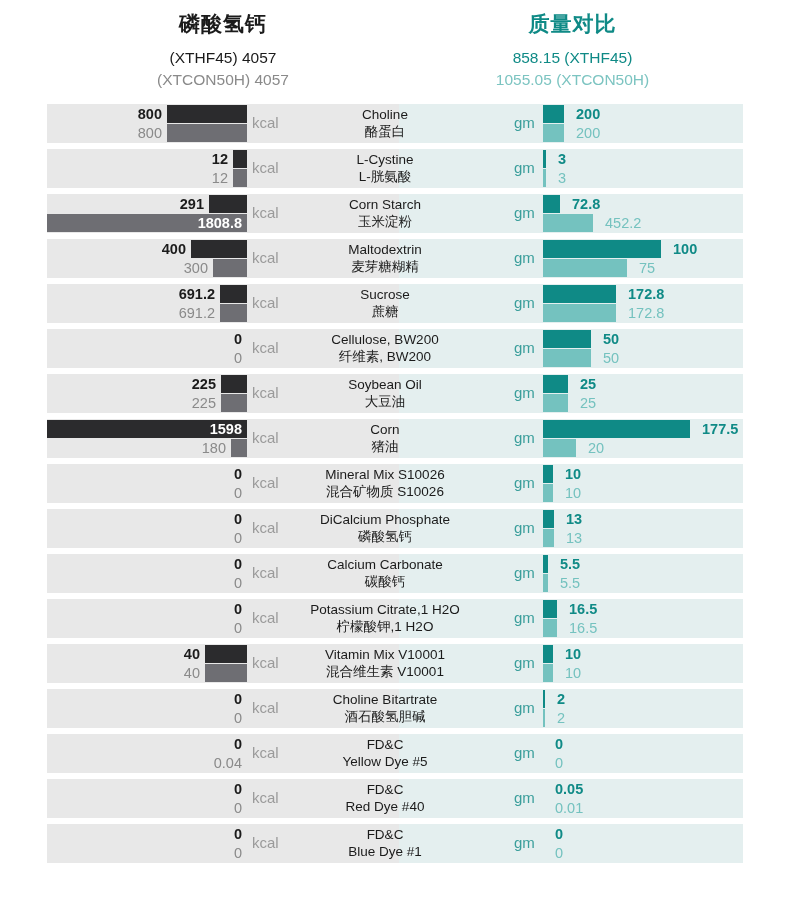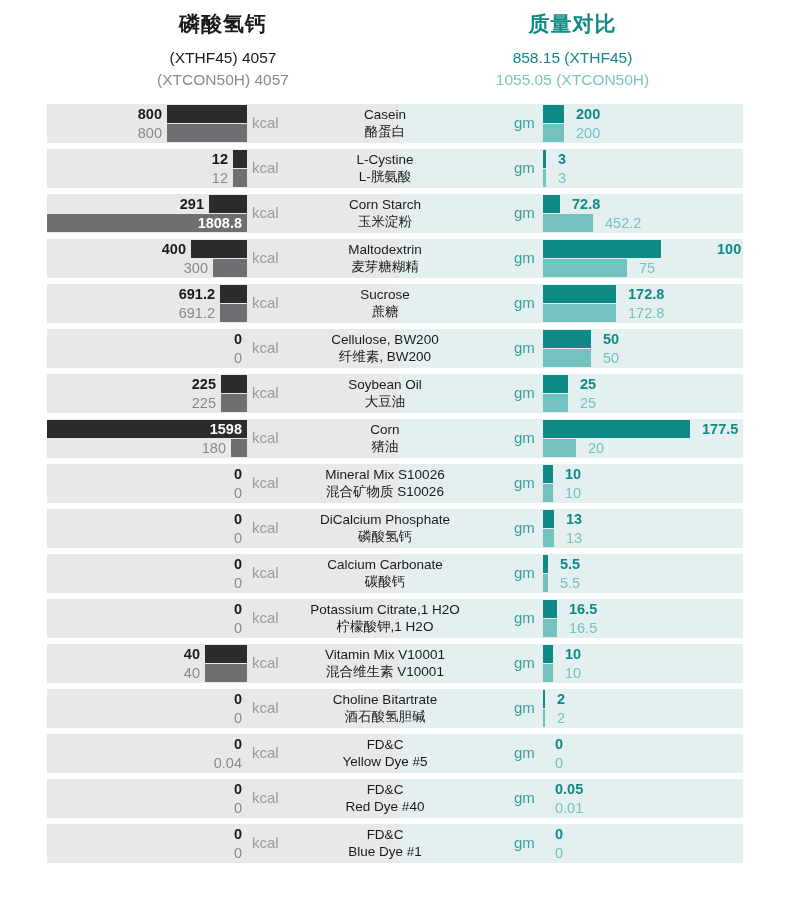--- a/index.html
+++ b/index.html
@@ -196,21 +196,21 @@
         <div class="panel-left"></div>
         <div class="panel-right"></div>
         <div class="kcal-track">
           <div class="kbar a" style="width: 80px;"></div>
           <div class="kval a" style="right: 83px;">800</div>
           <div class="kbar b" style="width: 80px;"></div>
           <div class="kval b" style="right: 83px;">800</div>
         </div>
         <div class="unit-kcal">kcal</div>
         <div class="names">
-          <span class="name-en">Casein</span>
+          <span class="name-en">Choline</span>
           <span class="name-zh">酪蛋白</span>
         </div>
         <div class="unit-gm">gm</div>
         <div class="gm-track">
           <div class="gbar a" style="width: 21px;"></div>
           <div class="gval a" style="left: 21px;">200</div>
           <div class="gbar b" style="width: 21px;"></div>
           <div class="gval b" style="left: 21px;">200</div>
         </div>
       </div>
@@ -268,21 +268,21 @@
           <div class="kval b" style="right: 37px;">300</div>
         </div>
         <div class="unit-kcal">kcal</div>
         <div class="names">
           <span class="name-en">Maltodextrin</span>
           <span class="name-zh">麦芽糖糊精</span>
         </div>
         <div class="unit-gm">gm</div>
         <div class="gm-track">
           <div class="gbar a" style="width: 118px;"></div>
-          <div class="gval a" style="left: 118px; margin-left: 44px;">100</div>
+          <div class="gval a" style="left: 118px;">100</div>
           <div class="gbar b" style="width: 84px;"></div>
           <div class="gval b" style="left: 84px;">75</div>
         </div>
       </div>
       <div class="row">
         <div class="panel-left"></div>
         <div class="panel-right"></div>
         <div class="kcal-track">
           <div class="kbar a" style="width: 27px;"></div>
           <div class="kval a" style="right: 30px;">691.2</div>

